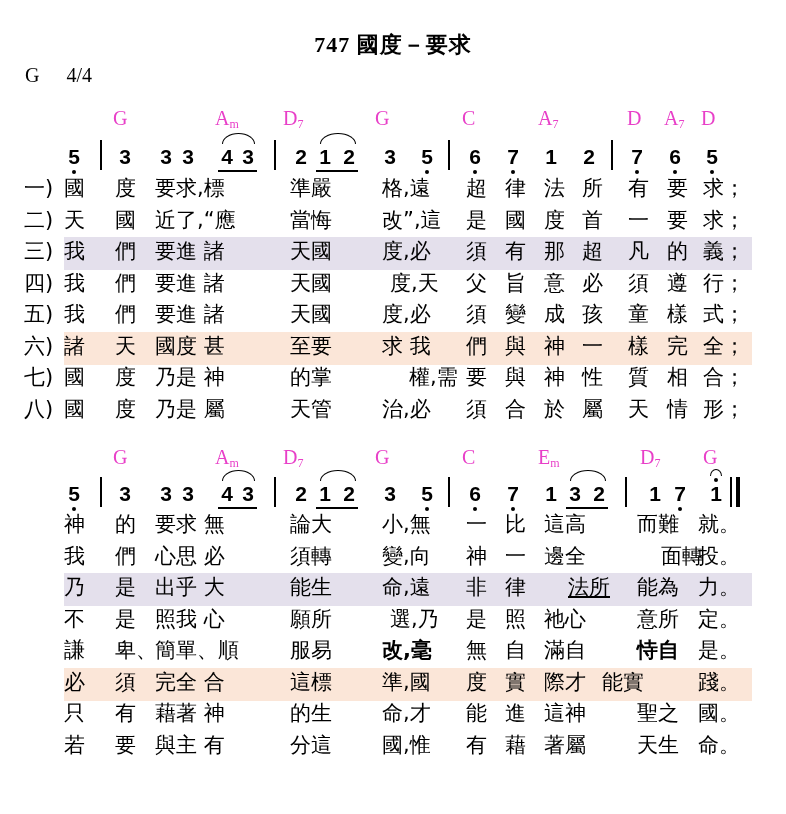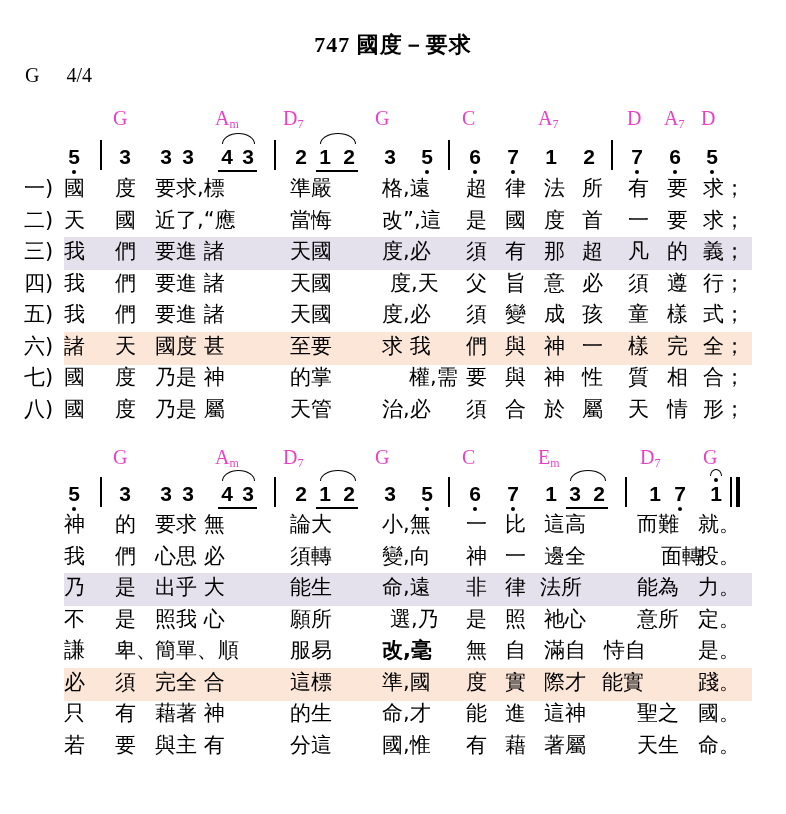--- a/index.html
+++ b/index.html
@@ -259,21 +259,21 @@
     </div>
     <div class="lyric-row hl-purple" style="top: 573px;">
       <div class="bg" style="left: 64px; width: 688px;"></div>
       <span class="lyric" style="left: 64px;">乃</span>
       <span class="lyric" style="left: 115px;">是</span>
       <span class="lyric" style="left: 155px;">出乎 大</span>
       <span class="lyric" style="left: 290px;">能生</span>
       <span class="lyric" style="left: 382px;">命,遠</span>
       <span class="lyric" style="left: 466px;">非</span>
       <span class="lyric" style="left: 505px;">律</span>
-      <span class="lyric" style="left: 540px;">法所</span>
+      <span class="lyric" style="left: 568px; text-decoration: underline;">法所</span>
       <span class="lyric" style="left: 637px;">能為</span>
       <span class="lyric" style="left: 698px;">力。</span>
     </div>
     <div class="lyric-row" style="top: 604.5px;">
       <span class="lyric" style="left: 64px;">不</span>
       <span class="lyric" style="left: 115px;">是</span>
       <span class="lyric" style="left: 155px;">照我 心</span>
       <span class="lyric" style="left: 290px;">願所</span>
       <span class="lyric" style="left: 390px;">選,乃</span>
       <span class="lyric" style="left: 466px;">是</span>
@@ -284,21 +284,21 @@
     </div>
     <div class="lyric-row" style="top: 636px;">
       <span class="lyric" style="left: 64px;">謙</span>
       <span class="lyric" style="left: 115px;">卑、</span>
       <span class="lyric" style="left: 155px;">簡單、順</span>
       <span class="lyric" style="left: 290px;">服易</span>
       <span class="lyric" style="left: 382px; font-weight: bold;">改,毫</span>
       <span class="lyric" style="left: 466px;">無</span>
       <span class="lyric" style="left: 505px;">自</span>
       <span class="lyric" style="left: 544px;">滿自</span>
-      <span class="lyric" style="left: 604px;">恃自</span>
+      <span class="lyric" style="left: 637px; font-weight: bold;">恃自</span>
       <span class="lyric" style="left: 698px;">是。</span>
     </div>
     <div class="lyric-row hl-orange" style="top: 667.5px;">
       <div class="bg" style="left: 64px; width: 688px;"></div>
       <span class="lyric" style="left: 64px;">必</span>
       <span class="lyric" style="left: 115px;">須</span>
       <span class="lyric" style="left: 155px;">完全 合</span>
       <span class="lyric" style="left: 290px;">這標</span>
       <span class="lyric" style="left: 382px;">準,國</span>
       <span class="lyric" style="left: 466px;">度</span>

